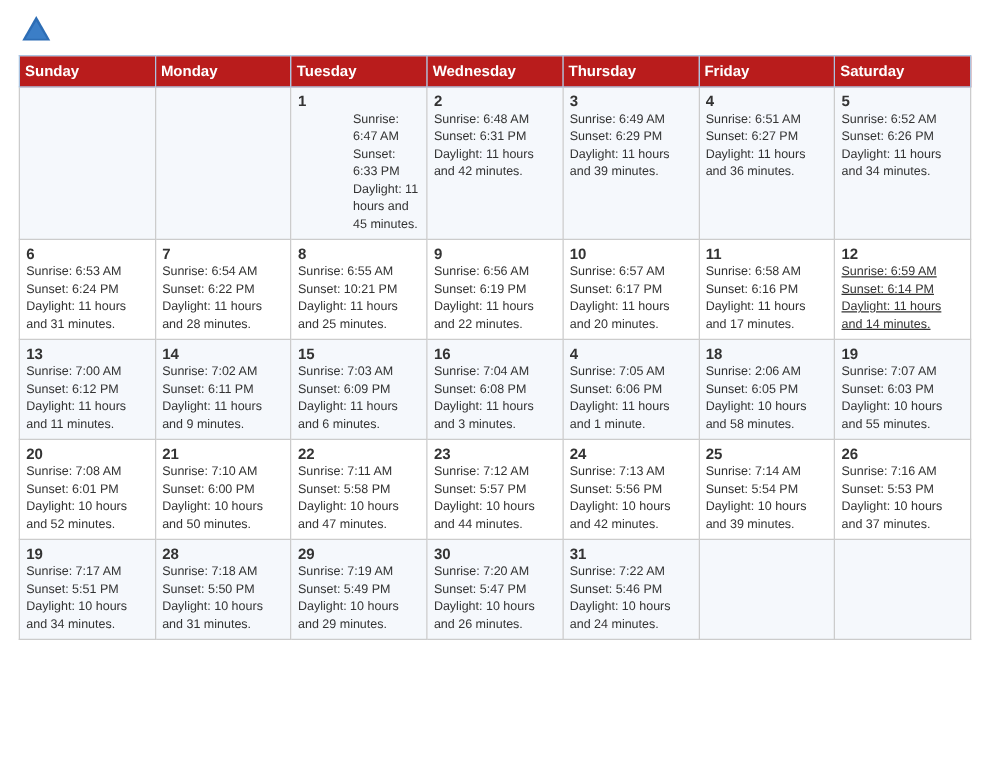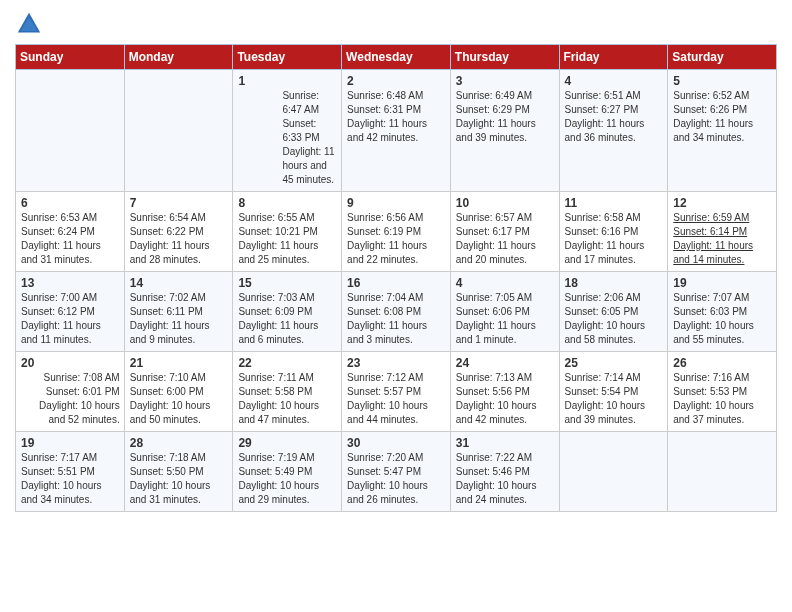--- a/index.html
+++ b/index.html
@@ -241,21 +241,21 @@
         <td>
           <span class="cell-day">19</span>
           <div class="cell-info" style="white-space: pre-line;">Sunrise: 7:07 AM
 Sunset: 6:03 PM
 Daylight: 10 hours and 55 minutes.</div>
         </td>
       </tr>
       <tr>
         <td>
           <span class="cell-day">20</span>
-          <div class="cell-info" style="white-space: pre-line; text-align: right;">Sunrise: 7:08 AM
+          <div class="cell-info" style="white-space: pre-line;">Sunrise: 7:08 AM
 Sunset: 6:01 PM
 Daylight: 10 hours and 52 minutes.</div>
         </td>
         <td>
           <span class="cell-day">21</span>
           <div class="cell-info" style="white-space: pre-line;">Sunrise: 7:10 AM
 Sunset: 6:00 PM
 Daylight: 10 hours and 50 minutes.</div>
         </td>
         <td>

